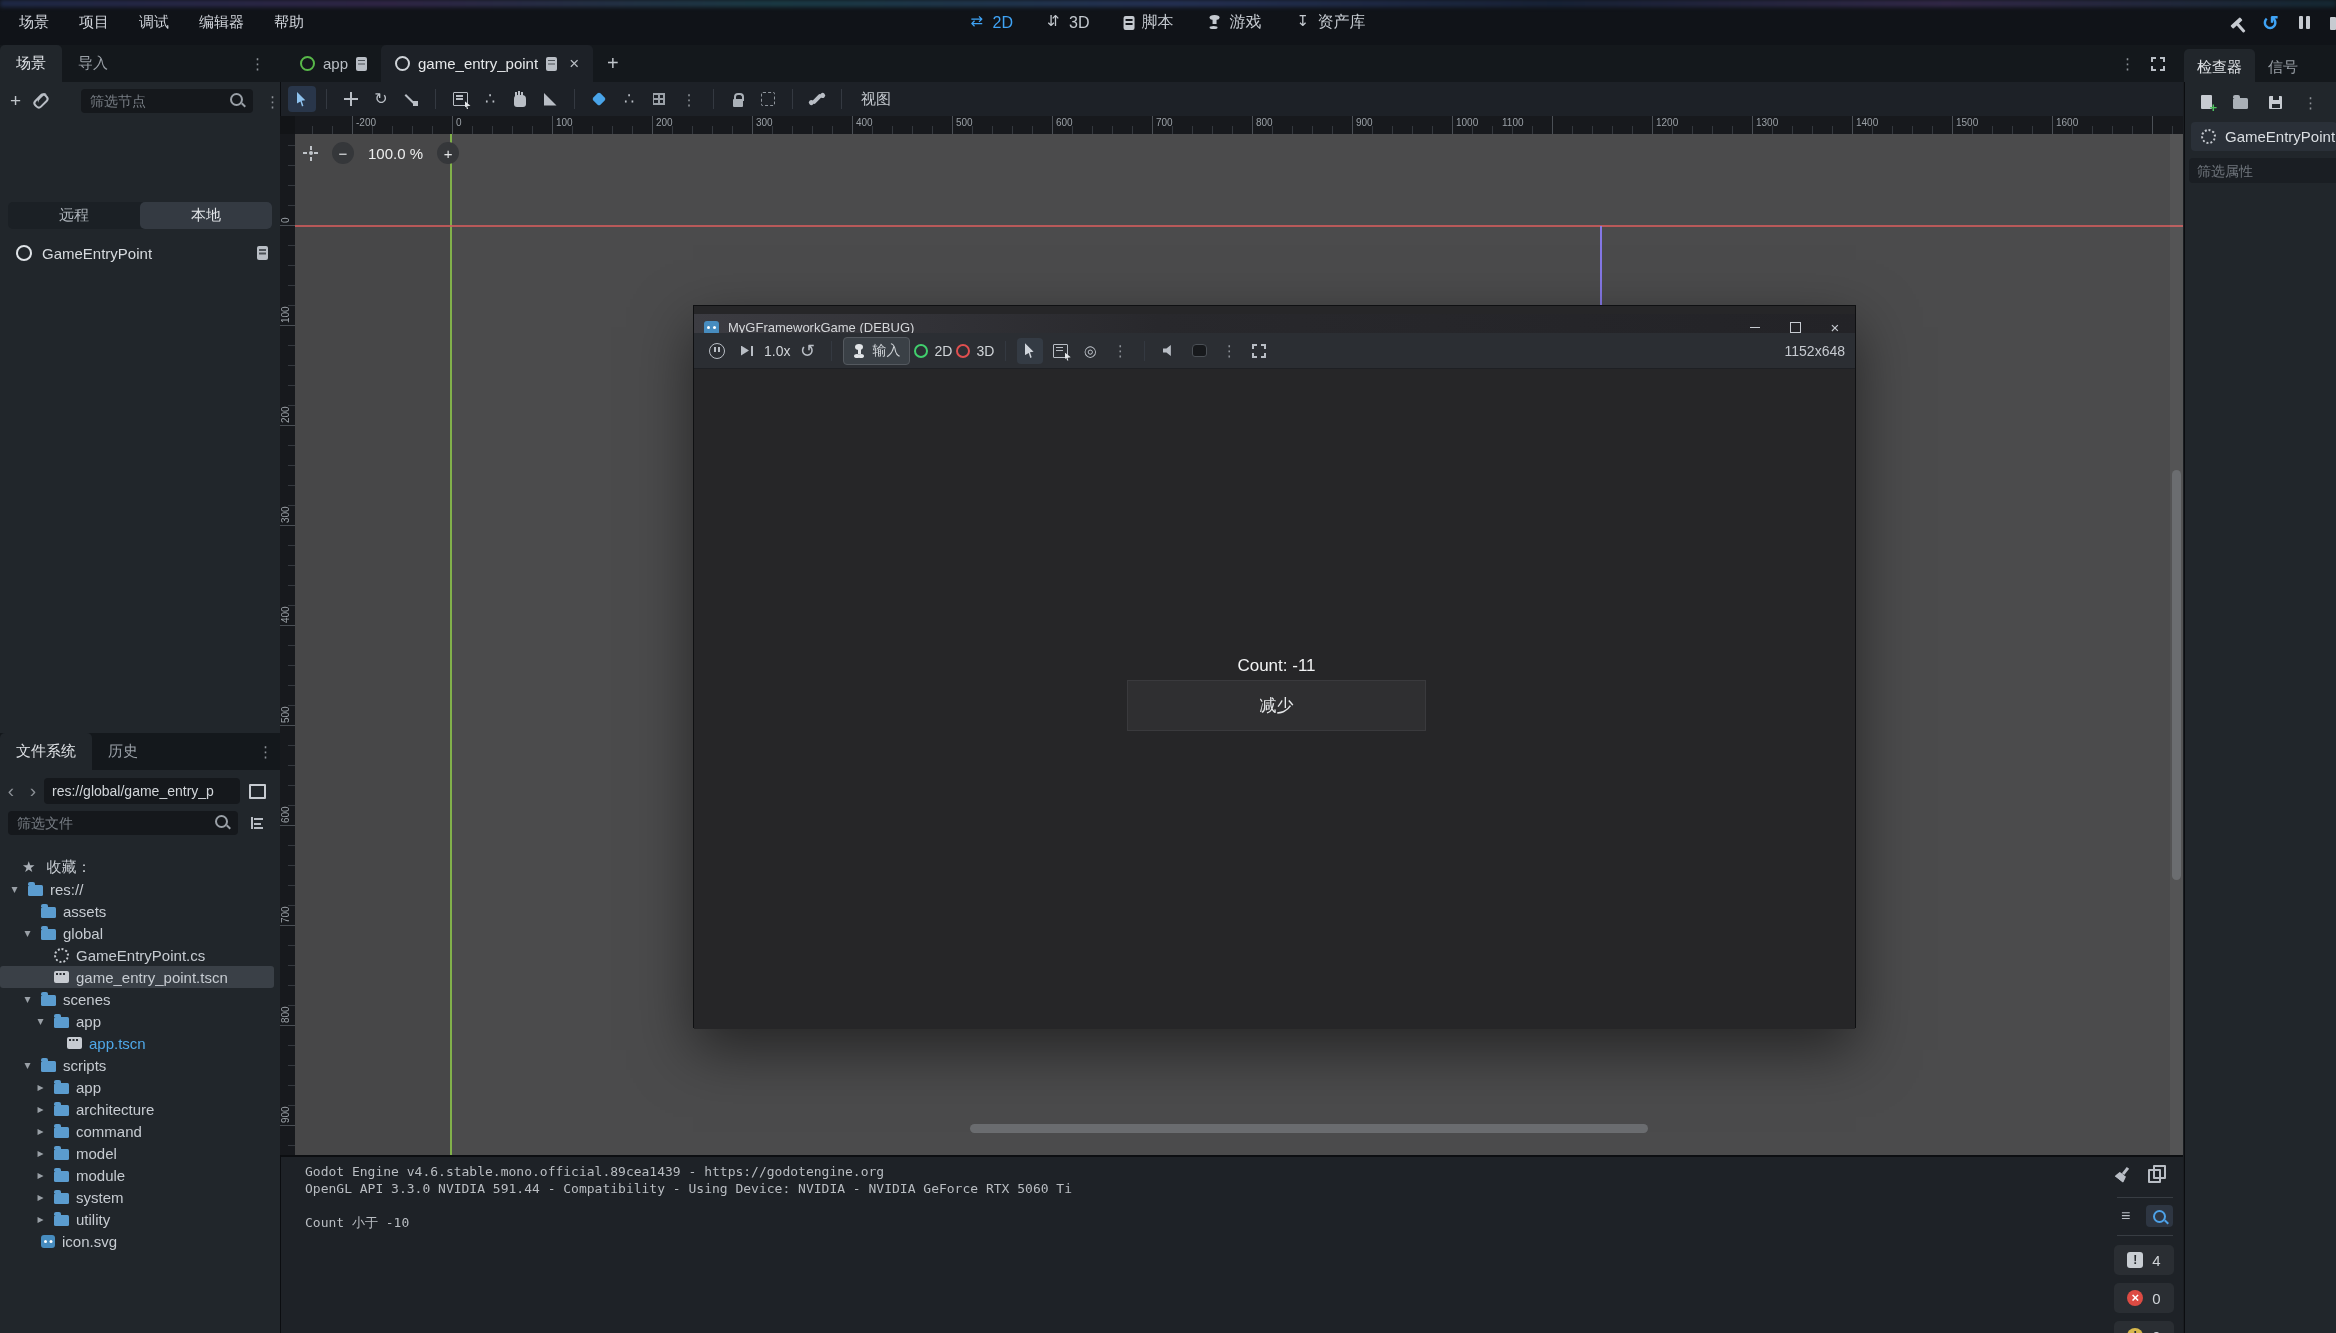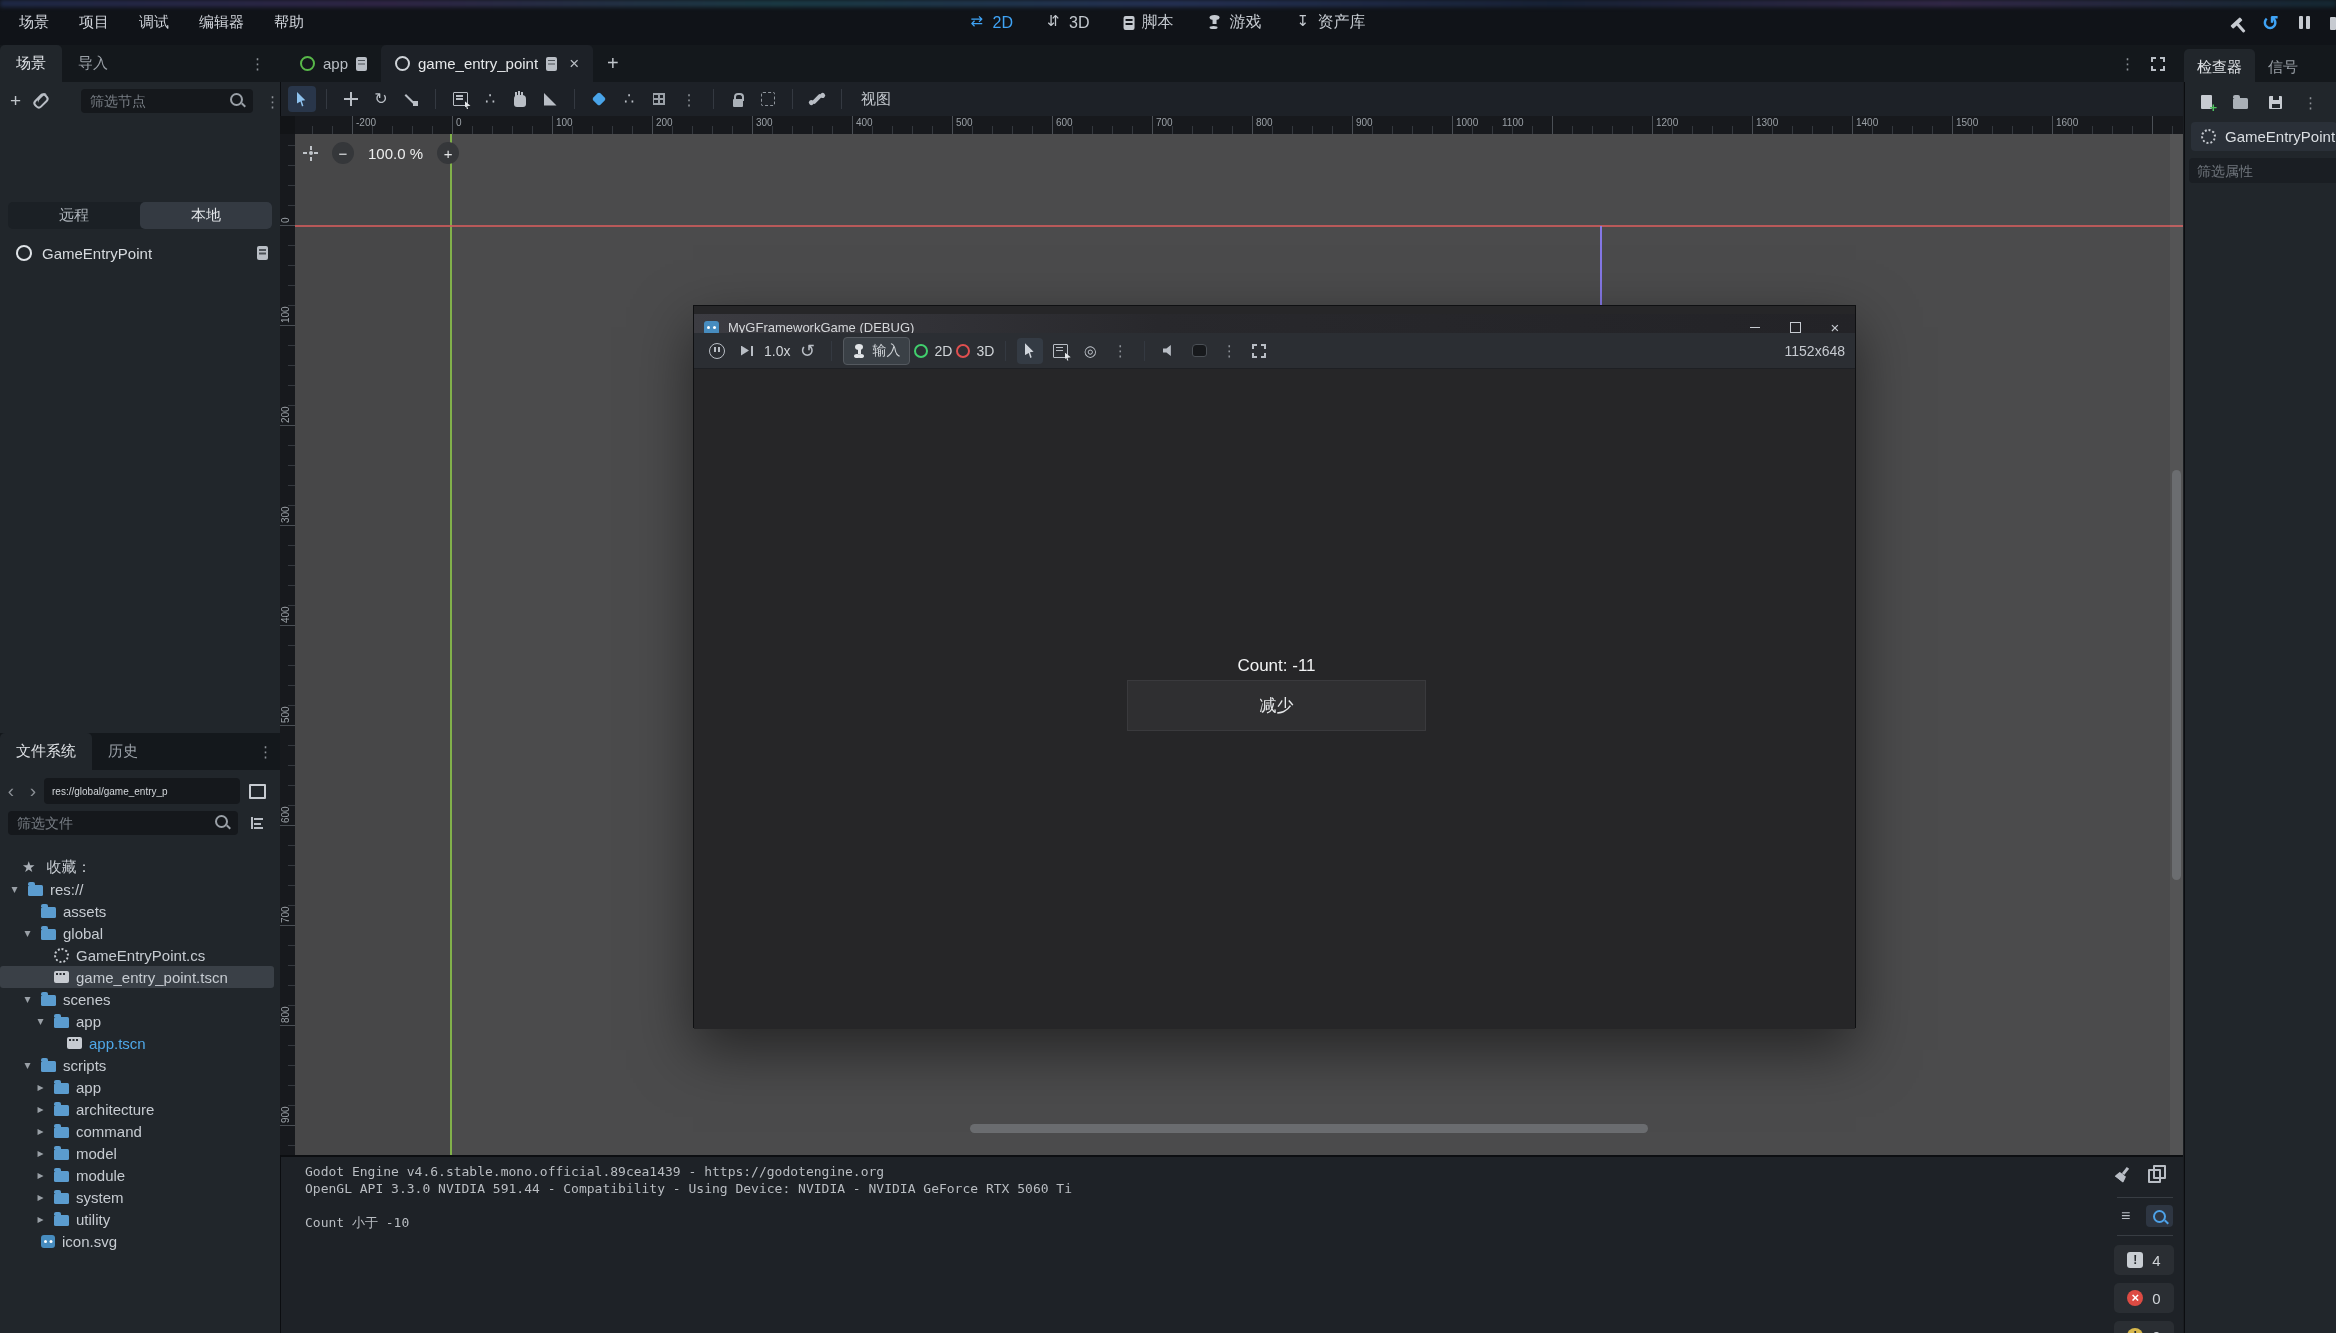--- a/index.html
+++ b/index.html
@@ -108,21 +108,21 @@
   .node-circ{width:12px;height:12px;border:2px solid #dfe3e7;border-radius:50%;}
   .ic-script{position:relative;width:11px;height:14px;background:#b9bec5;border-radius:2px;}
   .ic-script::before{content:"";position:absolute;left:2px;top:3px;right:2px;height:1.5px;background:#4c5157;box-shadow:0 3.5px 0 #4c5157;}
   .node-script{position:absolute;right:10px;}
 
   
   .fs-strip{position:absolute;left:0;top:651px;width:280px;height:37px;background:#14181c;display:flex;}
   .fs-dots{position:absolute;left:258px;top:651px;height:37px;display:flex;align-items:center;color:#8b9096;font-size:15px;}
   .crumb{position:absolute;left:0;top:694px;width:280px;height:30px;display:flex;align-items:center;}
   .crumb-arrow{width:22px;text-align:center;color:#8b9096;font-size:19px;}
-  .path-box{width:180px;height:26px;background:#15181c;border:none;border-radius:4px;color:#d2d6da;font-size:10px;padding:0 8px;font-family:"Liberation Sans",sans-serif;outline:none;}
+  .path-box{width:180px;height:26px;background:#15181c;border:none;border-radius:4px;color:#d2d6da;font-size:14px;padding:0 8px;font-family:"Liberation Sans",sans-serif;outline:none;}
   .ic-split{position:relative;width:13px;height:11px;border:2px solid #c7cbd1;border-radius:1px;margin-left:9px;}
   .ic-sort{position:relative;width:13px;height:12px;background:
      linear-gradient(#b9bec5,#b9bec5) 4px 1px/9px 2px no-repeat,
      linear-gradient(#b9bec5,#b9bec5) 4px 5.5px/7px 2px no-repeat,
      linear-gradient(#b9bec5,#b9bec5) 4px 10px/9px 2px no-repeat,
      linear-gradient(#b9bec5,#b9bec5) 0.5px 0/2px 12px no-repeat;}
   .fav-row{position:absolute;left:0;top:774px;width:280px;height:22px;display:flex;align-items:center;gap:11px;padding-left:22px;box-sizing:border-box;font-size:15px;color:#c6cbd1;}
   .fav-star{color:#aab0b7;font-size:15px;}
   #fs-tree{position:absolute;left:0;top:796px;width:280px;}
   .fs-row{height:22px;display:flex;align-items:center;gap:7px;font-size:15px;color:#c6cbd1;box-sizing:border-box;}

